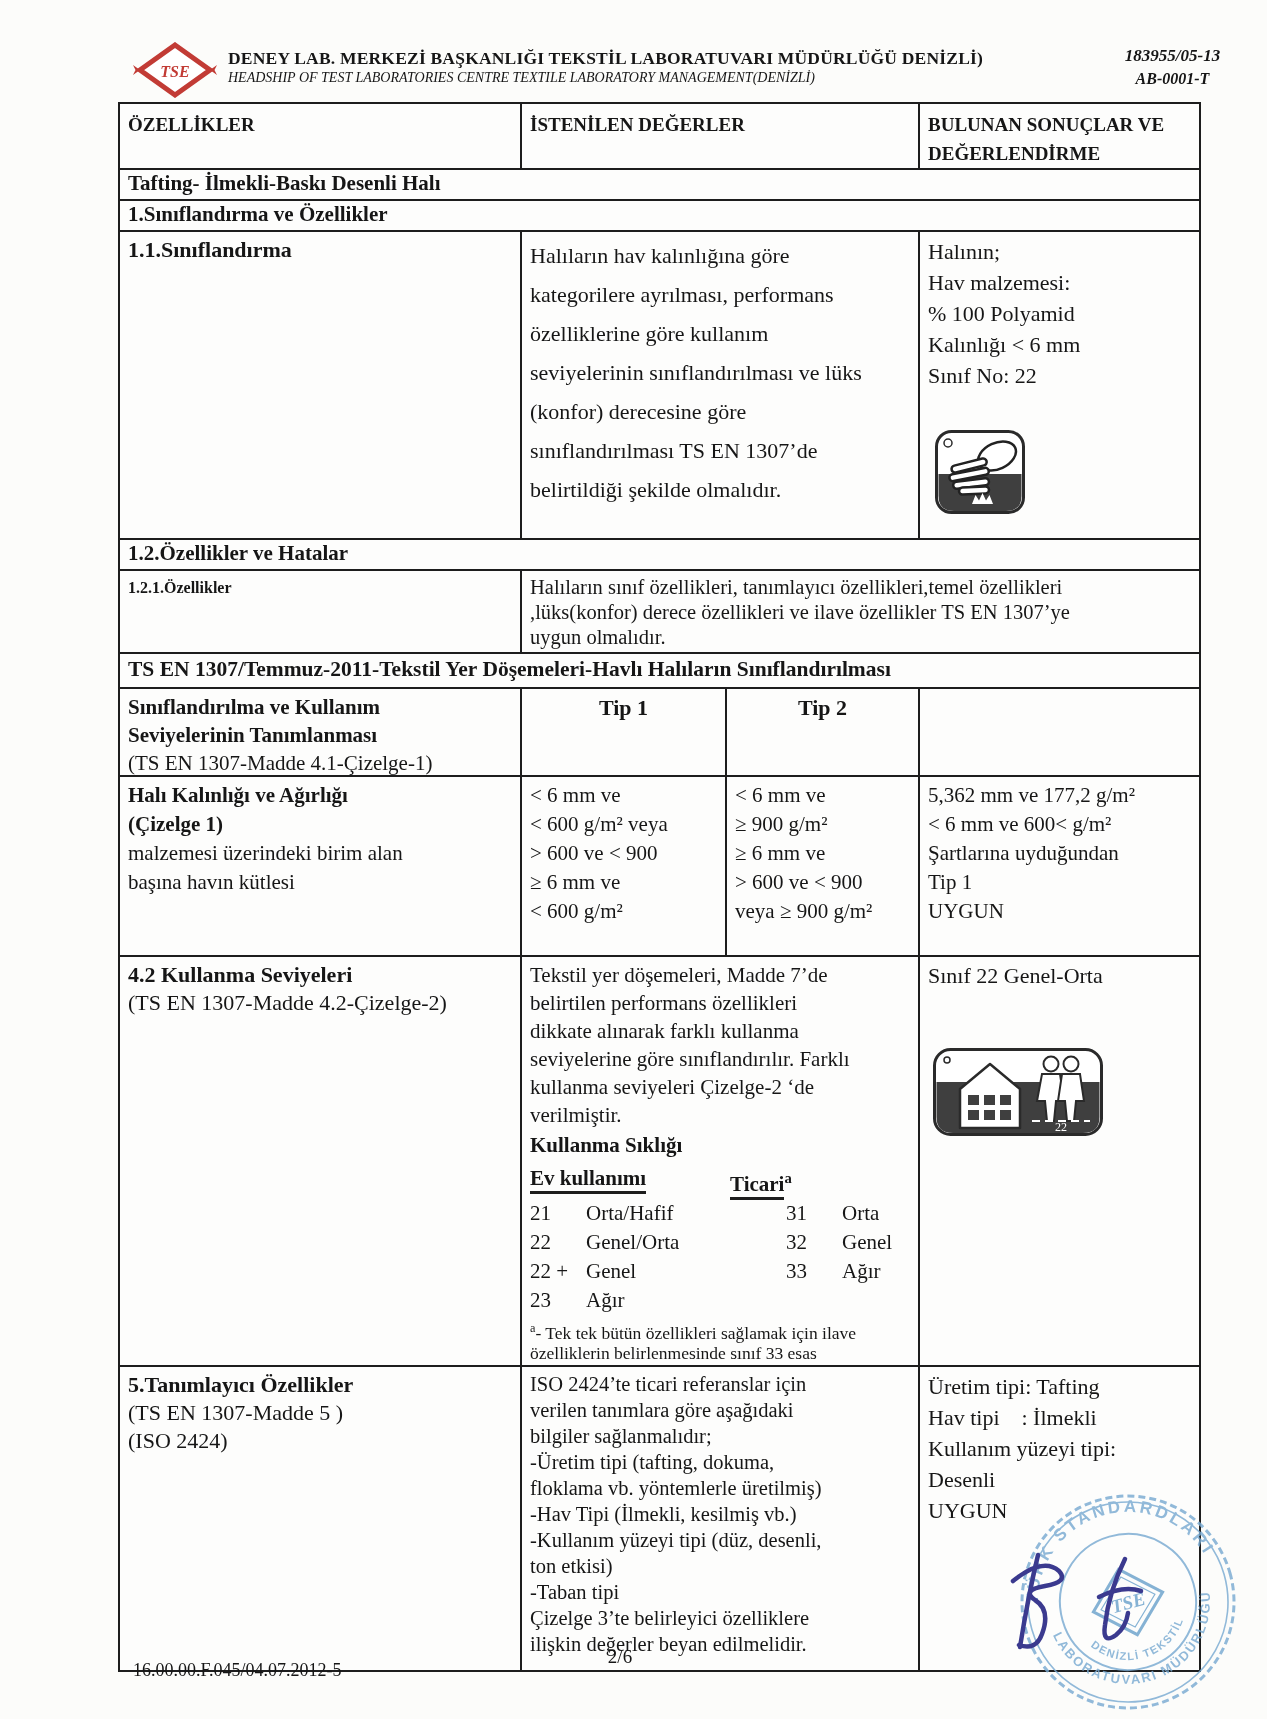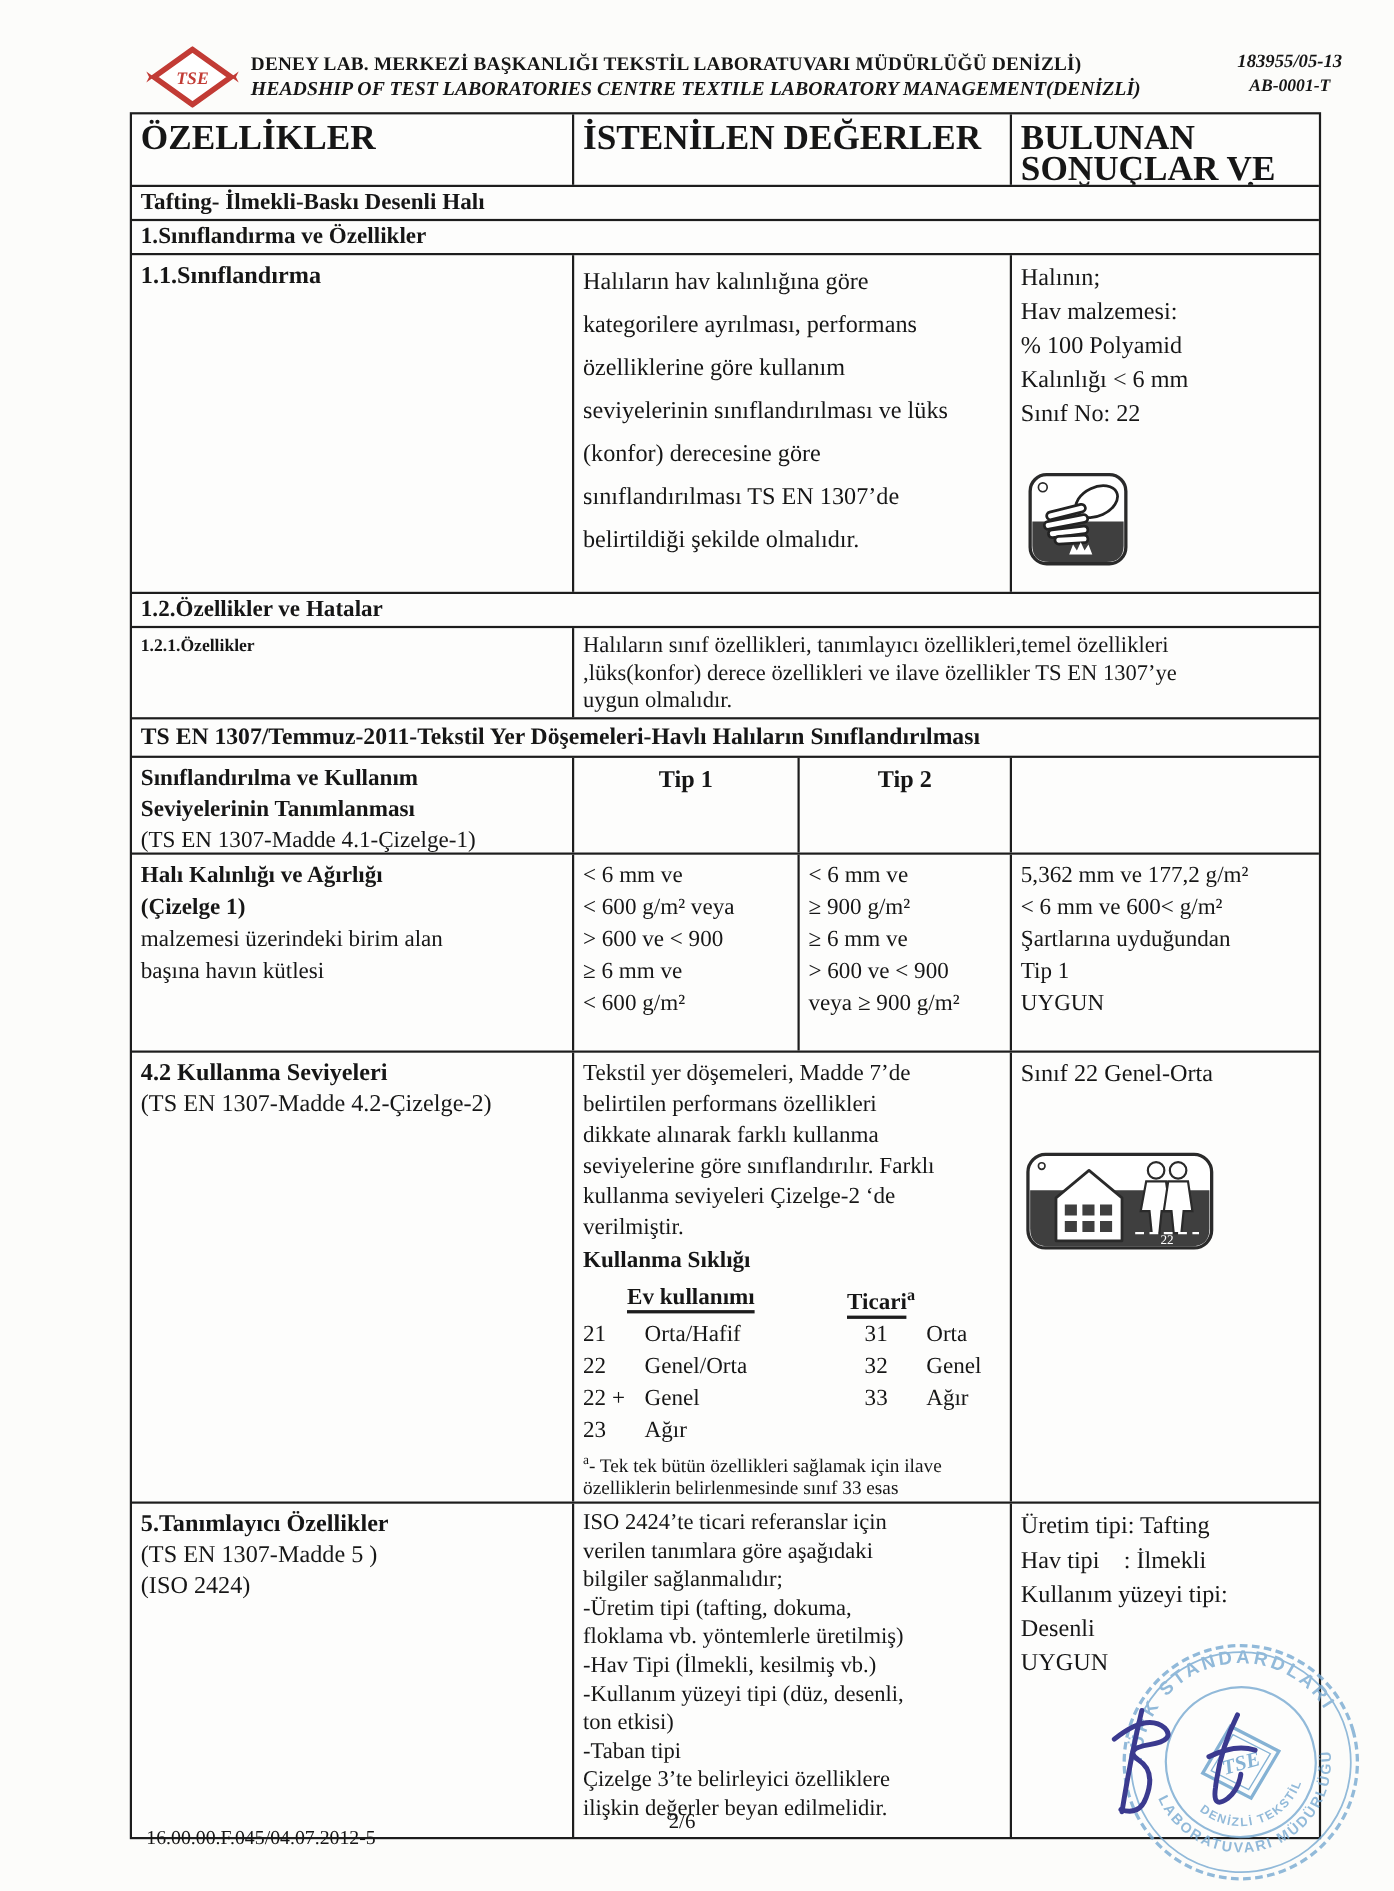--- a/index.html
+++ b/index.html
@@ -5,40 +5,40 @@
   html,body{margin:0;padding:0;}
   body{
     width:1267px;height:1719px;position:relative;
     background:#fcfcfa;color:#161616;
     font-family:"Liberation Serif","DejaVu Serif",serif;
     overflow:hidden;
   }
   
   .letterhead{position:absolute;left:0;top:0;width:1267px;height:102px;}
   .org-line1{position:absolute;left:228px;top:48px;font-size:17.5px;font-weight:bold;letter-spacing:.2px;white-space:nowrap;}
-  .org-line2{position:absolute;left:228px;top:70px;font-size:18px;font-weight:bold;font-style:italic;white-space:nowrap;}
+  .org-line2{position:absolute;left:228px;top:70px;font-size:14px;font-weight:normal;font-style:italic;white-space:nowrap;}
   .doc-number{position:absolute;left:1085px;top:46px;width:175px;font-size:17px;font-weight:bold;font-style:italic;text-align:center;white-space:nowrap;}
   .doc-code{position:absolute;left:1085px;top:70px;width:175px;font-size:16px;font-weight:bold;font-style:italic;text-align:center;white-space:nowrap;}
   .tse-logo{position:absolute;left:132px;top:42px;}
   
   .doc-table{
     position:absolute;left:118px;top:102px;width:1079px;
     border:2.5px solid #1d1d1d;background:#fdfdfc;
   }
   .trow{display:flex;border-bottom:2px solid #1d1d1d;box-sizing:border-box;}
   .trow:last-child{border-bottom:none;}
   .tcell{box-sizing:border-box;border-right:2px solid #1d1d1d;padding:4px 8px;overflow:hidden;}
   .tcell:last-child{border-right:none;flex:1;}
   .c1{width:402px;flex:0 0 402px;}
   .c2{width:398px;flex:0 0 398px;}
   .t1{width:205px;flex:0 0 205px;}
   .t2{width:193px;flex:0 0 193px;}
   .c3{flex:1;}
   .hdr-row{height:66px;}
-  .hdr-cell{font-size:32px;font-weight:bold;line-height:29px;padding-top:6px;}
+  .hdr-cell{font-size:19px;font-weight:bold;line-height:29px;padding-top:6px;}
   .sec-row{height:31px;}
   .sec-cell{font-size:21px;font-weight:bold;line-height:23px;padding-top:2px;}
   .r11{height:308px;}
   .r11 .req .ln{line-height:39px;font-size:22px;}
   .r11 .res .ln{line-height:31px;font-size:22px;}
   .r121{height:83px;}
   .r121 .ln{line-height:25px;font-size:20.5px;}
   .r121 .title{font-size:16px;}
   .tsen-row{height:35px;}
   .tsen-cell{font-size:21.5px;font-weight:bold;line-height:24px;padding-top:3px;}
@@ -49,21 +49,21 @@
   .kal-row .ln{line-height:29px;font-size:21px;}
   .r42{height:410px;}
   .r42 .para .ln{line-height:28px;font-size:21px;}
   .r5{height:303px;}
   .r5 .req .ln{line-height:26px;font-size:20.5px;}
   .r5 .res .ln{line-height:31px;font-size:22px;}
   .b{font-weight:bold;}
   .title-cell{font-size:22px;}
   .title-cell .ln{line-height:28px;}
   
-  .usage-head{display:flex;margin-top:4px;font-size:21px;font-weight:bold;line-height:30px;margin-left:40px;}
+  .usage-head{display:flex;margin-top:4px;font-size:21px;font-weight:bold;line-height:30px;}
   .usage-head .uh1{width:200px;}
   .usage-head .u-underline{border-bottom:3px solid #1d1d1d;padding-bottom:1px;}
   .usage-grid{display:grid;grid-template-columns:56px 200px 56px auto;font-size:21px;line-height:29px;}
   .footnote{margin-top:3px;font-size:17.5px;line-height:20px;width:360px;}
   sup{font-size:70%;}
   .kullanma-heading{font-size:21px;font-weight:bold;line-height:28px;margin-top:2px;}
   
   .form-code{position:absolute;left:133px;top:1660px;font-size:18px;}
   .page-number{position:absolute;left:560px;top:1646px;width:120px;text-align:center;font-size:19px;}
   

